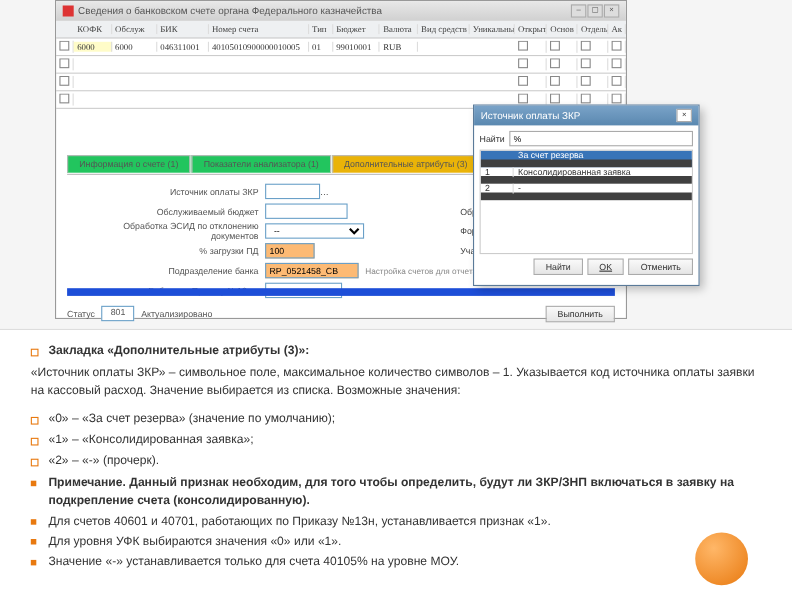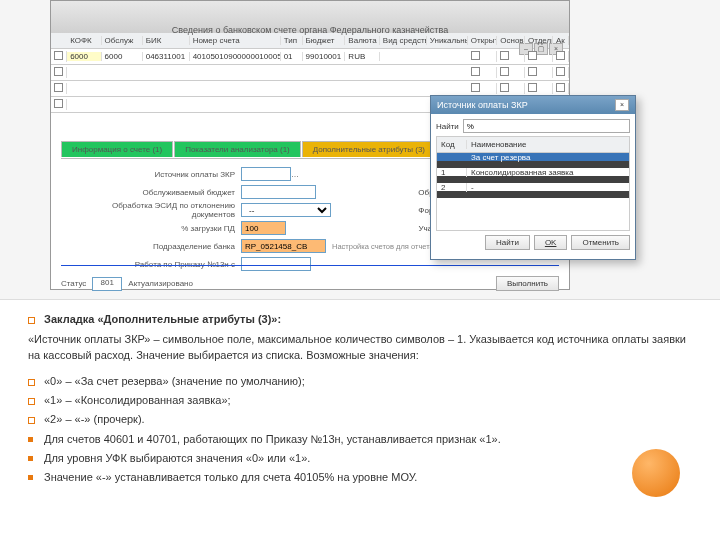--- a/index.html
+++ b/index.html
@@ -1,27 +1,27 @@
 <!DOCTYPE html>
 <html><head>
 <meta charset="utf-8">
 <style>
   * { box-sizing: border-box; }
   body { margin: 0; font-family: Arial, sans-serif; font-size: 9px; background: #fff; color: #333; width: 720px; }
   
   .app-area { position: relative; height: 300px; background: #f5f5f5; border-bottom: 1px solid #ddd; }
   
   .main-window { position: absolute; left: 50px; top: 0; width: 520px; height: 290px; background: #fff; border: 1px solid #999; }
-  .win-title { background: linear-gradient(#e8e8e8,#d0d0d0); height: 18px; line-height: 18px; padding: 16px 6px; font-size: 9px; display: flex; align-items: center; gap: 4px; color: #555; flex-direction: column; }
+  .win-title { background: linear-gradient(#e8e8e8,#d0d0d0); height: 18px; line-height: 18px; padding: 4px 6px; font-size: 9px; display: flex; align-items: center; gap: 4px; color: #555; }
   .win-title .red-sq { width: 10px; height: 10px; background: #d33; }
   .win-controls { margin-left: auto; display: flex; gap: 1px; }
   .win-btn { width: 14px; height: 12px; background: #ddd; border: 1px solid #aaa; font-size: 7px; text-align: center; line-height: 10px; }
   
   .grid { font-size: 8px; }
-  .grid-head, .grid-row { display: flex; border-bottom: 1px solid #ccc; height: 16px; align-items: center; }
+  .grid-head, .grid-row { display: flex; border-bottom: 1px solid #ccc; height: 16px; align-items: center; font-family: Liberation Serif, serif; }
   .grid-head { background: #eef0f2; font-size: 8px; color: #444; }
   .gcell { border-right: 1px solid #ddd; padding: 0 3px; overflow: hidden; white-space: nowrap; }
   .gc-chk { width: 18px; text-align: center; }
   .gc-kofk { width: 40px; }
   .gc-obsl { width: 48px; }
   .gc-bik { width: 55px; }
   .gc-acct { width: 108px; }
   .gc-tip { width: 25px; }
   .gc-bud { width: 50px; }
   .gc-val { width: 40px; }
@@ -40,21 +40,21 @@
   
   .tab-content { position: absolute; left: 10px; top: 157px; right: 10px; height: 118px; border-top: 1px solid #bbb; background: #fff; padding: 6px 10px; font-size: 8px; color: #444; }
   .form-row { display: flex; align-items: center; height: 18px; }
   .form-label { width: 170px; text-align: right; padding-right: 6px; color: #555; }
   .form-input { border: 1px solid #6aa0c8; background: #fff; height: 14px; padding: 0 3px; font-size: 8px; }
   .form-input.yellow { background: #fdba74; }
   .form-check { margin-left: auto; display: flex; align-items: center; gap: 4px; margin-right: 30px; }
   .ck { width: 10px; height: 10px; border: 1px solid #6aa0c8; display: inline-block; background: #fff; position: relative; }
   .ck.checked::after { content: "✓"; position: absolute; left: 0; top: -2px; font-size: 10px; color: #2a6b2a; }
   
-  .status-bar { position: absolute; left: 10px; bottom: 4px; right: 10px; height: 20px; display: flex; align-items: center; font-size: 8px; color: #555; border-top: 1px solid #1d4ed8; padding-top: 16px; }
+  .status-bar { position: absolute; left: 10px; bottom: 4px; right: 10px; height: 20px; display: flex; align-items: center; font-size: 8px; color: #555; border-top: 7px solid #1d4ed8; padding-top: 16px; }
   .status-bar .lbl { margin-right: 6px; }
   .btn { border: 1px solid #aaa; background: linear-gradient(#fafafa,#e5e5e5); padding: 2px 10px; font-size: 8px; color: #333; }
   
   .popup { position: absolute; left: 430px; top: 95px; width: 206px; height: 165px; background: #fff; border: 1px solid #5a7a99; box-shadow: 4px 4px 8px rgba(0,0,0,0.25); z-index: 10; }
   .popup-title { background: linear-gradient(#7aa3c8,#5a88b0); color: #fff; height: 18px; line-height: 18px; padding: 0 6px; font-size: 9px; display: flex; align-items: center; }
   .popup-body { padding: 5px; font-size: 8px; }
   .search-row { display: flex; align-items: center; gap: 4px; margin-bottom: 3px; }
   .search-row input { flex: 1; border: 1px solid #aaa; height: 14px; font-size: 8px; padding: 0 3px; }
   .popup-grid { border: 1px solid #ccc; height: 95px; overflow: hidden; }
   .popup-grid-head { display: flex; background: #eef0f2; border-bottom: 1px solid #ccc; height: 16px; align-items: center; font-size: 8px; }
@@ -238,24 +238,20 @@
       <div class="win-controls">
           <span class="win-btn" style="background:#fff;color:#333">×</span>
         </div>
     </div>
     <div class="popup-body">
       <div class="search-row">
         <span>Найти</span>
         <input value="%" style="">
       </div>
       <div class="popup-grid">
-        <div class="popup-grid-head">
-          <div class="pg-code">Код</div>
-          <div class="pg-name">Наименование</div>
-        </div>
         <div class="popup-grid-row sel">
           <div class="pg-code"></div>
           <div class="pg-name">За счет резерва</div>
         </div>
         <div class="popup-grid-row">
           <div class="pg-code">1</div>
           <div class="pg-name">Консолидированная заявка</div>
         </div>
         <div class="popup-grid-row">
           <div class="pg-code">2</div>
@@ -276,19 +272,20 @@
   <ul class="sq">
     <li><span class="bold">Закладка «Дополнительные атрибуты (3)»:</span></li>
   </ul>
   <div style="margin-left:8px">«Источник оплаты ЗКР» – символьное поле, максимальное количество символов – 1. Указывается код источника оплаты заявки на кассовый расход. Значение выбирается из списка. Возможные значения:</div>
   <ul class="sq" style="margin-top:10px">
     <li>«0» – «За счет резерва» (значение по умолчанию);</li>
     <li>«1» – «Консолидированная заявка»;</li>
     <li>«2» – «-» (прочерк).</li>
   </ul>
   <ul class="solid nested">
+    <li><span class="bold">Примечание.   Данный признак необходим, для того чтобы определить, будут ли ЗКР/ЗНП включаться в заявку на подкрепление счета (консолидированную).</span></li>
     <li>Для счетов 40601 и 40701, работающих по Приказу №13н, устанавливается признак «1».</li>
     <li>Для уровня УФК выбираются значения «0» или «1».</li>
     <li>Значение «-» устанавливается только для счета 40105% на уровне МОУ.</li>
   </ul>
 </div>
 <div class="circle-deco"></div>
 </div>
 
 </body></html>

